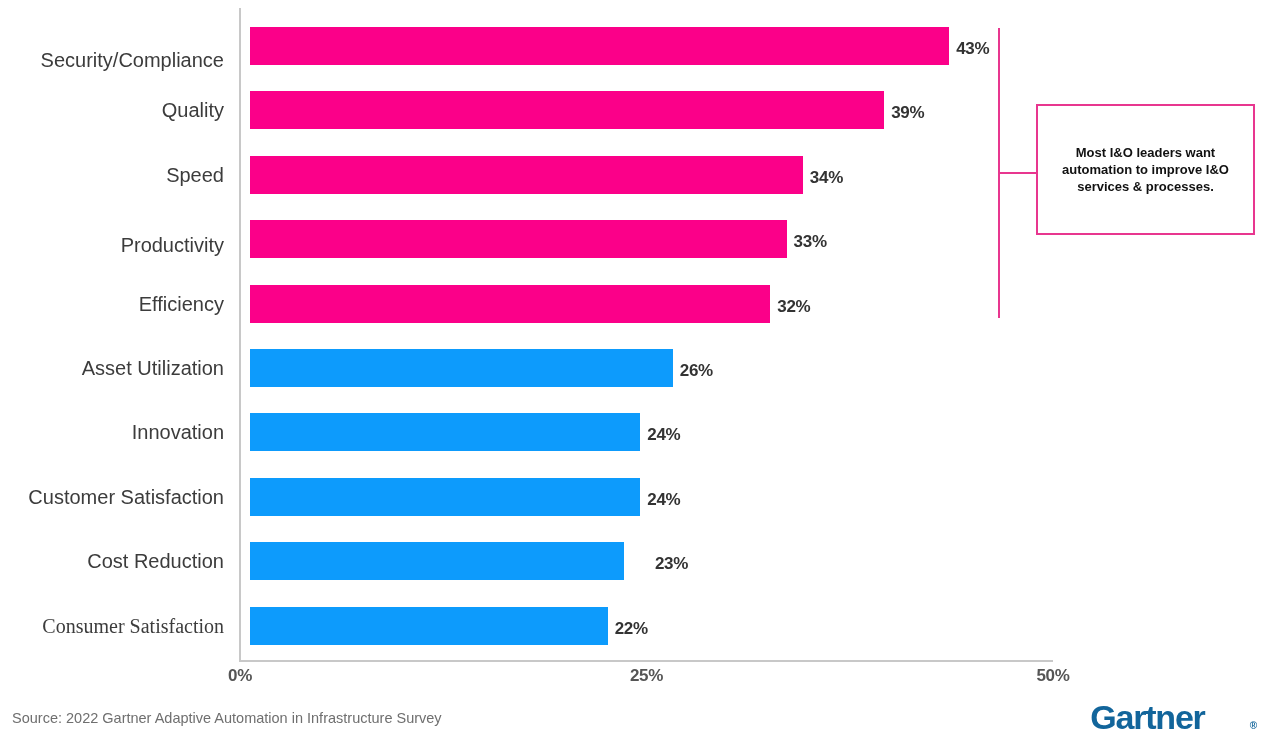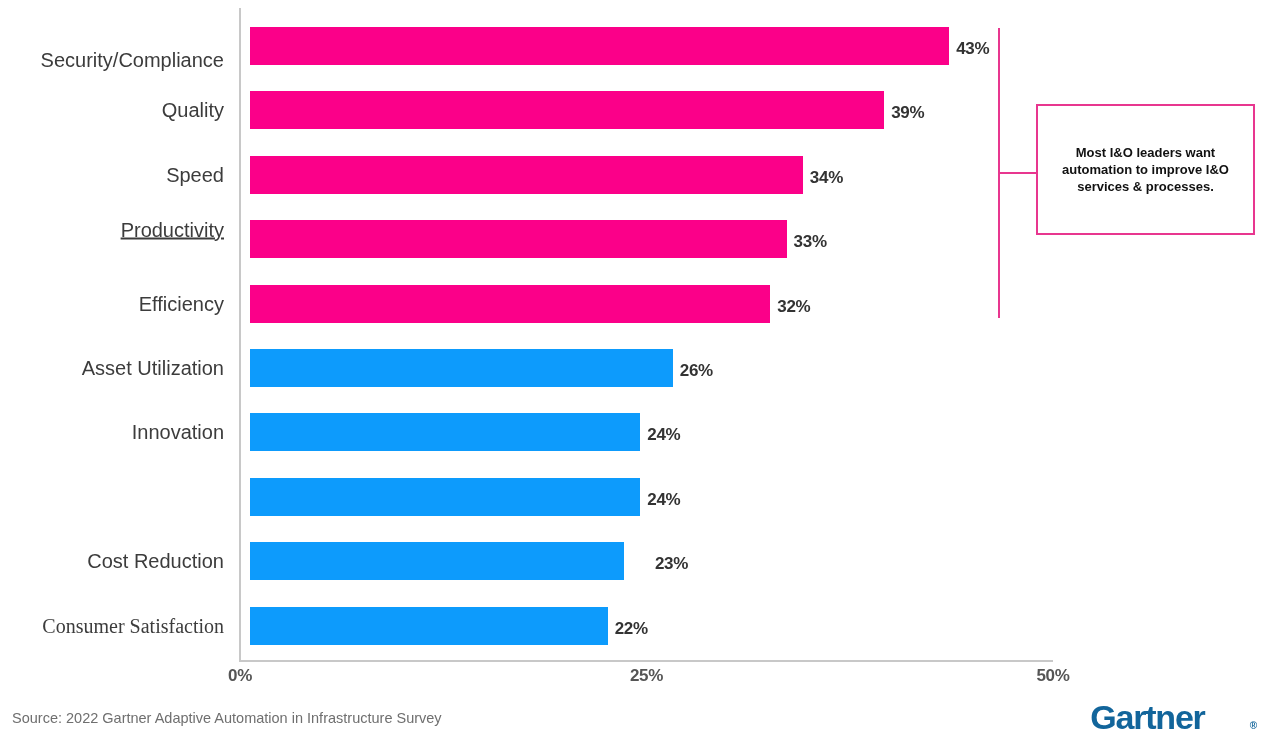--- a/index.html
+++ b/index.html
@@ -231,19 +231,20 @@
   <div class="source-note">Source: 2022 Gartner Adaptive Automation in Infrastructure Survey</div>
 
   <div class="brand-logo" style="color: rgb(18, 101, 155); gap: 44px;">
     <span>Gartner</span>
     <span class="tm">®</span>
   </div>
 
 <div class="cat-label" style="top: 60px;">Security/Compliance</div>
     <div class="cat-label" style="top: 110.4px;">Quality</div>
     <div class="cat-label" style="top: 174.8px;">Speed</div>
-    <div class="cat-label" style="top: 230px; text-decoration: underline;">Productivity</div>
+    <div class="cat-label" style="top: 245px;">Productivity</div>
     <div class="cat-label" style="top: 303.6px;">Efficiency</div>
     <div class="cat-label" style="top: 368px;">Asset Utilization</div>
     <div class="cat-label" style="top: 432.4px;">Innovation</div>
+    <div class="cat-label" style="top: 496.8px;">Customer Satisfaction</div>
     <div class="cat-label" style="top: 561.2px;">Cost Reduction</div>
     <div class="cat-label" style="top: 625.6px; font-family: Liberation Serif, serif;">Consumer Satisfaction</div>
   </div>
 
 </body></html>

